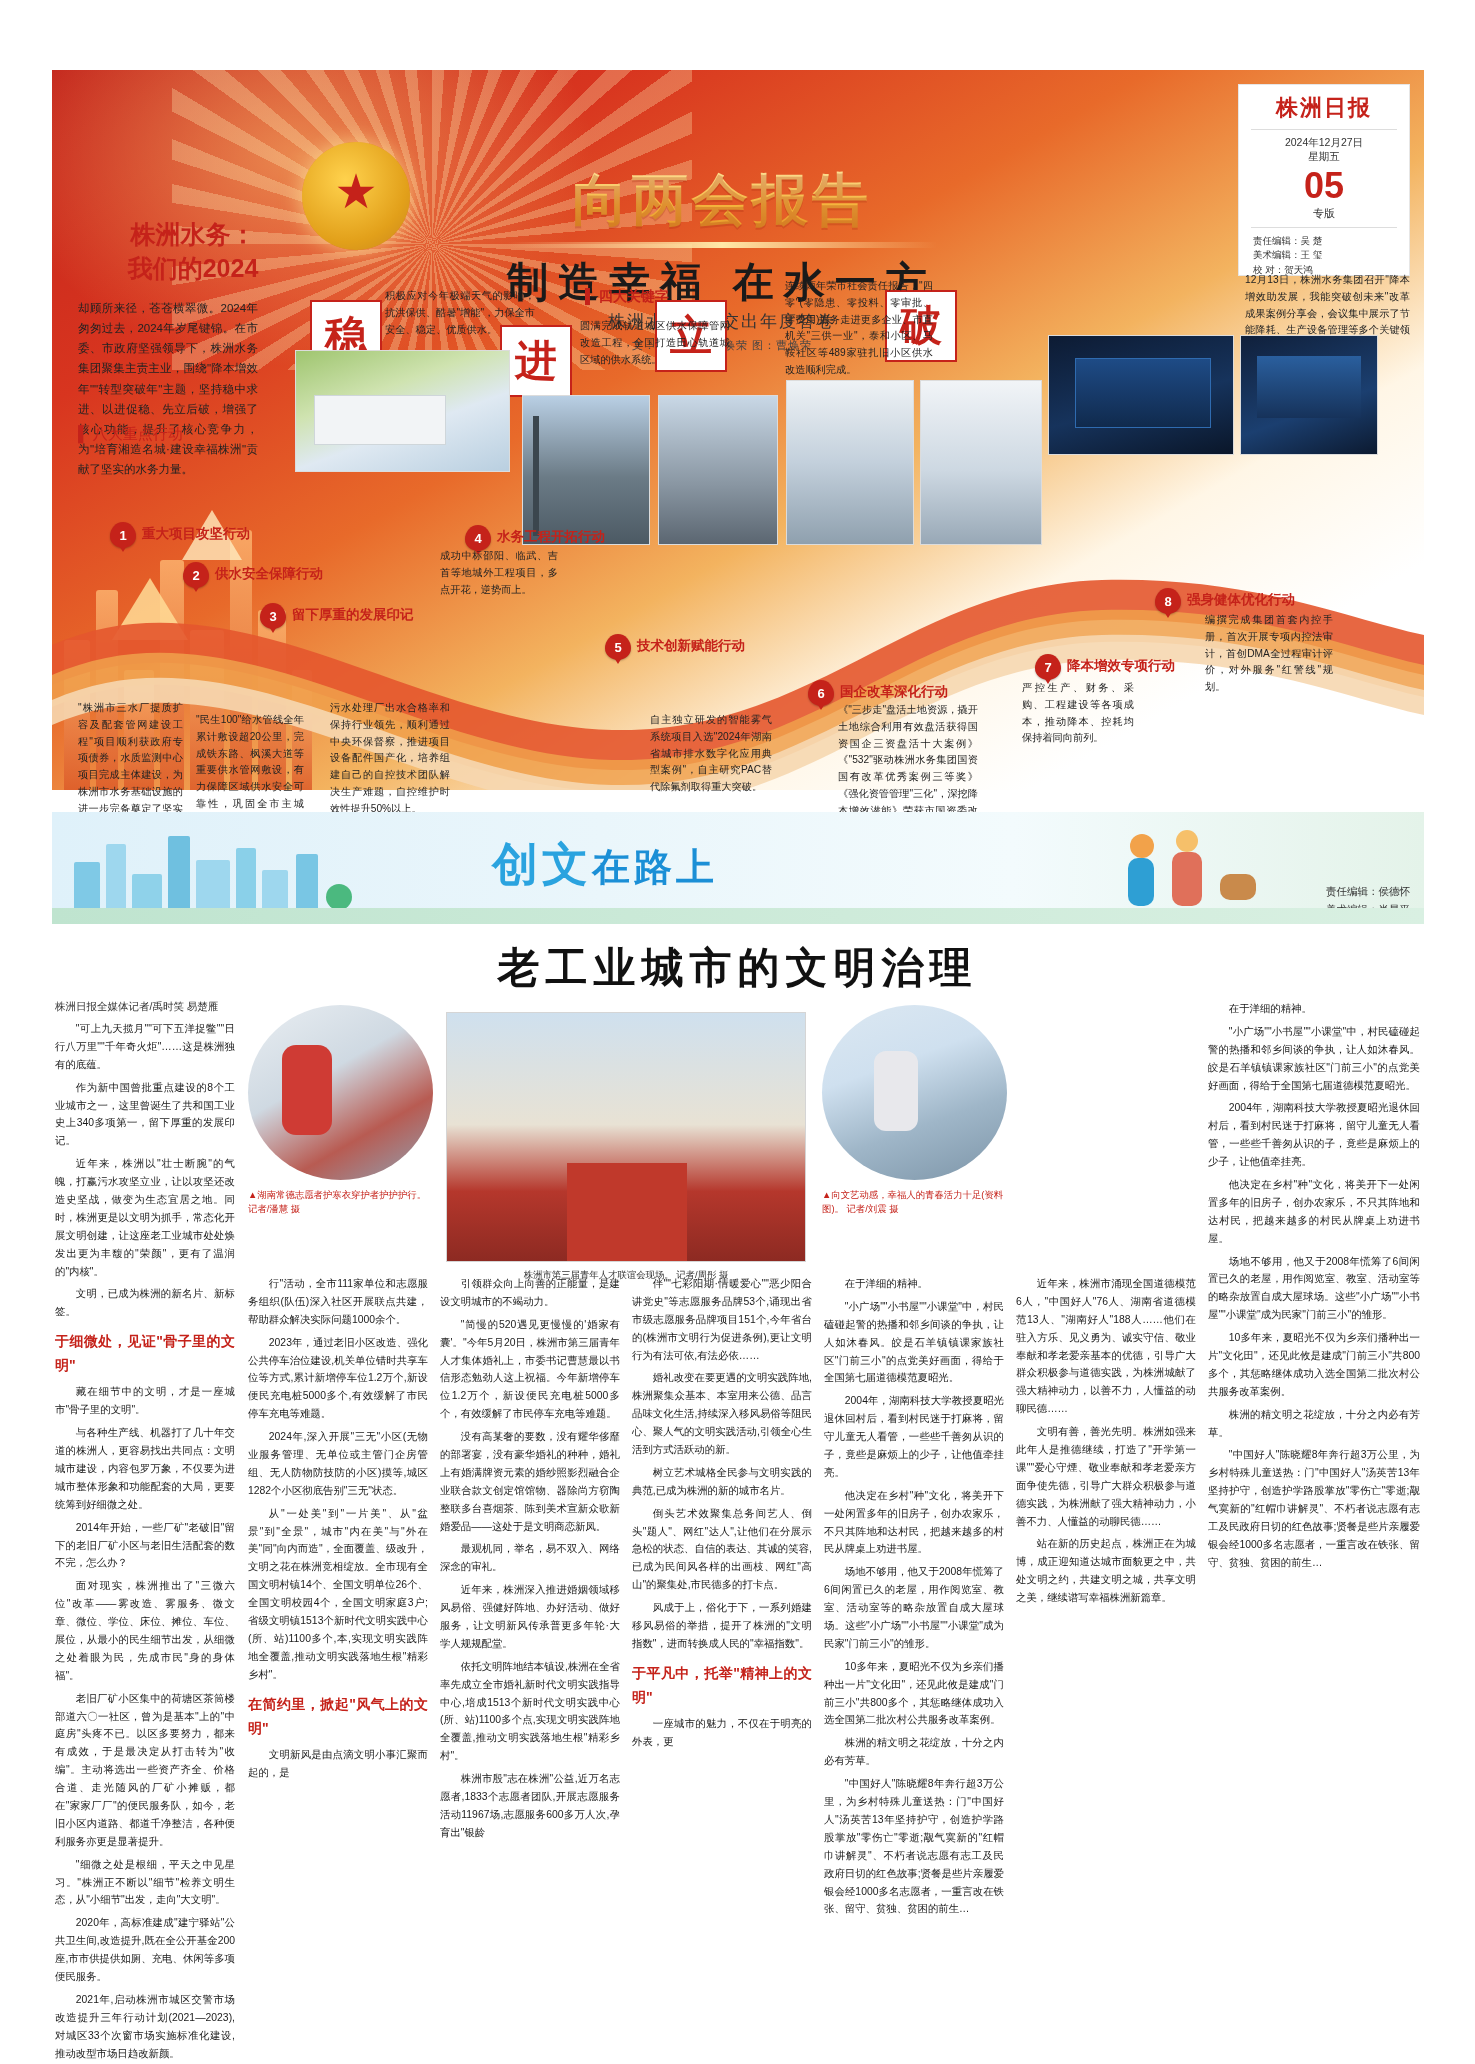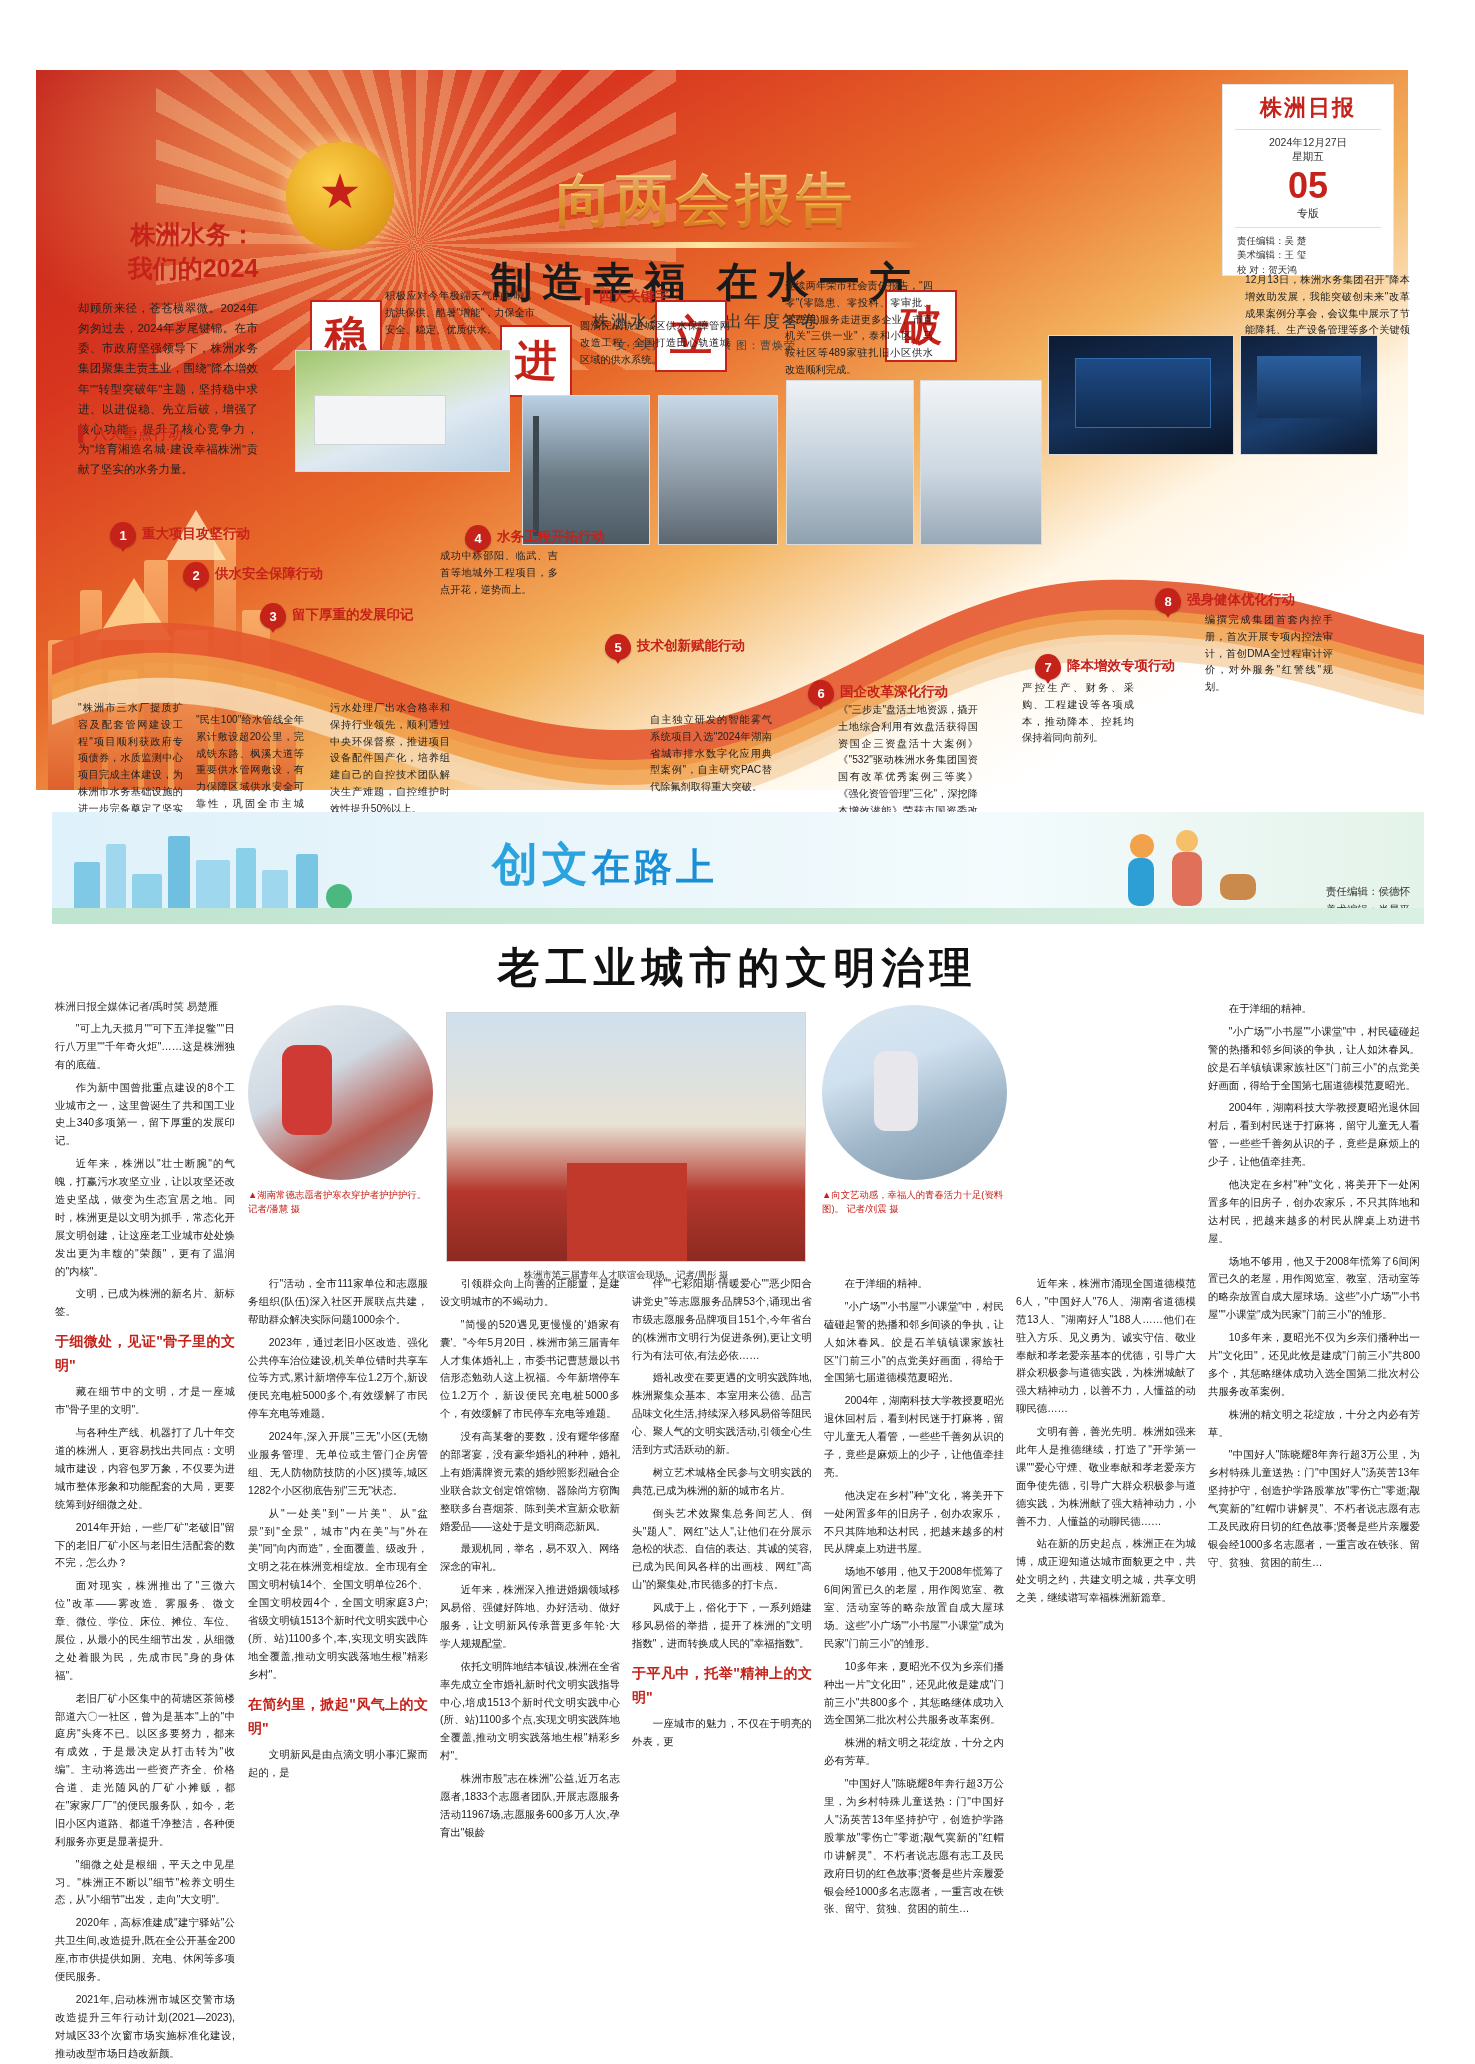--- a/index.html
+++ b/index.html
@@ -3,21 +3,21 @@
 <meta charset="utf-8">
 <style>
   * { box-sizing: border-box; }
   html, body { margin:0; padding:0; background:#ffffff; }
   body { width:1475px; height:2064px; font-family:"Liberation Sans", sans-serif; color:#1a1a1a; position:relative; overflow:hidden; }
 
   .page { position:absolute; left:0; top:0; width:1475px; height:2064px; background:#fff; }
 
   
   .top-banner {
-    position:absolute; left:36px; top:70px; width:1372px; height:720px;
+    position:absolute; left:52px; top:70px; width:1372px; height:720px;
     background:
       radial-gradient(ellipse 420px 300px at 18% 12%, rgba(255,210,120,.55), rgba(255,210,120,0) 70%),
       linear-gradient(150deg,#c3241c 0%, #d8351f 22%, #e86a2a 42%, #f3b35f 58%, #fff6e6 72%, #ffffff 85%);
     overflow:hidden;
   }
   .sunburst {
     position:absolute; left:120px; top:-120px; width:520px; height:420px;
     background:repeating-conic-gradient(from 0deg at 50% 70%, rgba(255,235,180,.30) 0deg 4deg, rgba(255,235,180,0) 4deg 9deg);
   }
   .emblem {

